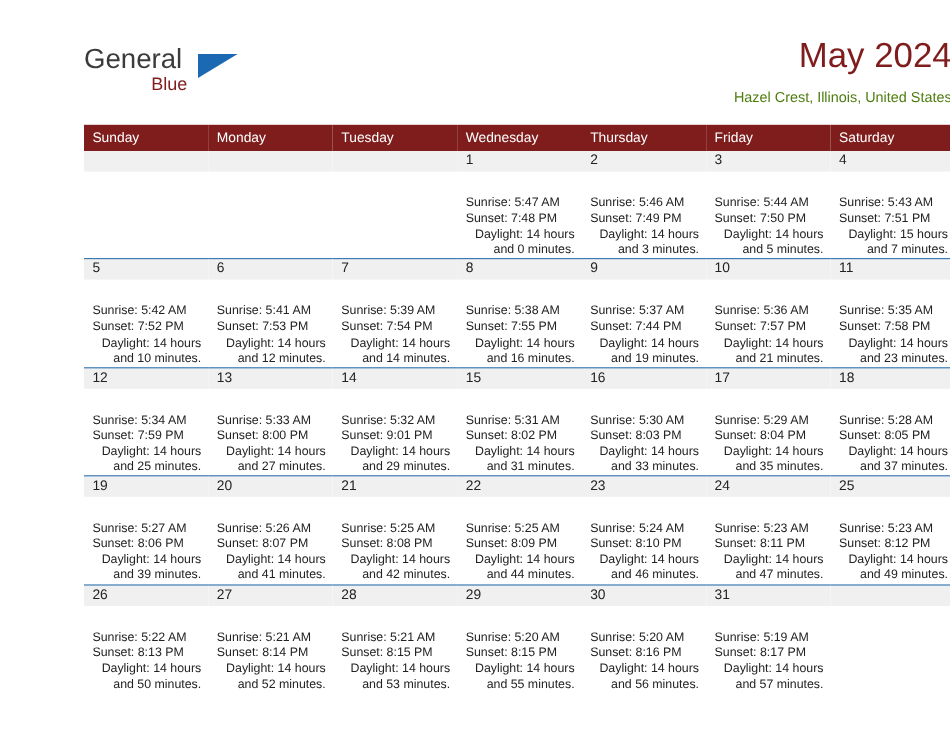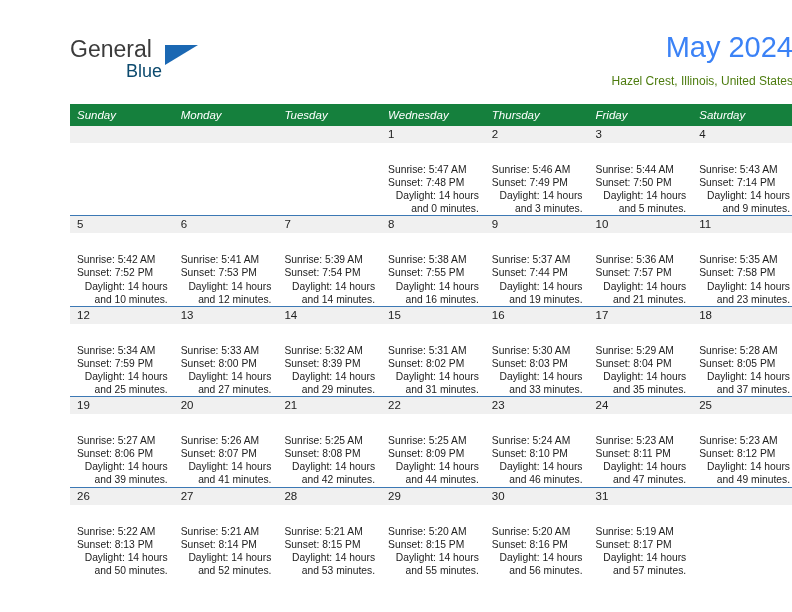--- a/index.html
+++ b/index.html
@@ -43,43 +43,43 @@
     top: 0;
     font-size: 23px;
     color: #3b3b3b;
     letter-spacing: 0px;
     line-height: 26px;
   }
   .logo-blue {
     position: absolute;
     left: 56px;
     top: 22px;
-    font-size: 18px;
-    color: #0c4a6e;
+    font-size: 15px;
+    color: #7f1d1d;
     line-height: 26px;
   }
   .logo-tri {
     position: absolute;
     left: 95px;
     top: 9px;
     width: 0;
     height: 0;
     border-left: 33px solid #1b68b3;
     border-bottom: 20px solid transparent;
   }
 
   .title-block {
     position: absolute;
     right: 36px;
     top: 30px;
     text-align: right;
   }
   .cal-title {
     font-size: 29px;
-    color: #3b82f6;
+    color: #7f1d1d;
     line-height: 34px;
     white-space: nowrap;
   }
   .cal-subtitle {
     margin-top: 8px;
     font-size: 12px;
     color: #4d7c0f;
     line-height: 18px;
     white-space: nowrap;
   }
@@ -87,29 +87,28 @@
   
   .cal {
     position: absolute;
     left: 33px;
     top: 104px;
     width: 726px;
     border-collapse: collapse;
     table-layout: fixed;
   }
   .cal th {
-    background: #15803d;
+    background: #7f1d1d;
     color: #ffffff;
     font-size: 11.5px;
     font-weight: normal;
     text-align: left;
     padding: 5px 0 5px 7px;
     height: 11px;
     border: none;
-    font-style: italic;
   }
   .cal td {
     width: 103.71px;
     vertical-align: top;
     padding: 0;
     border: none;
     background: #ffffff;
     height: 78px;
   }
   tr.week {
@@ -208,22 +207,22 @@
           <div class="info">
             <div>Sunrise: 5:44 AM</div>
             <div>Sunset: 7:50 PM</div>
             <div class="wrap">Daylight: 14 hours and 5 minutes.</div>
           </div>
         </td>
         <td>
           <div class="daynum">4</div>
           <div class="info">
             <div>Sunrise: 5:43 AM</div>
-            <div>Sunset: 7:14 PM</div>
-            <div class="wrap">Daylight: 14 hours and 9 minutes.</div>
+            <div>Sunset: 7:51 PM</div>
+            <div class="wrap">Daylight: 15 hours and 7 minutes.</div>
           </div>
         </td>
       </tr>
 
       <tr class="week">
         <td>
           <div class="daynum">5</div>
           <div class="info">
             <div>Sunrise: 5:42 AM</div>
             <div>Sunset: 7:52 PM</div>
@@ -294,21 +293,21 @@
           <div class="info">
             <div>Sunrise: 5:33 AM</div>
             <div>Sunset: 8:00 PM</div>
             <div class="wrap">Daylight: 14 hours and 27 minutes.</div>
           </div>
         </td>
         <td>
           <div class="daynum">14</div>
           <div class="info">
             <div>Sunrise: 5:32 AM</div>
-            <div>Sunset: 8:39 PM</div>
+            <div>Sunset: 9:01 PM</div>
             <div class="wrap">Daylight: 14 hours and 29 minutes.</div>
           </div>
         </td>
         <td>
           <div class="daynum">15</div>
           <div class="info">
             <div>Sunrise: 5:31 AM</div>
             <div>Sunset: 8:02 PM</div>
             <div class="wrap">Daylight: 14 hours and 31 minutes.</div>
           </div>

